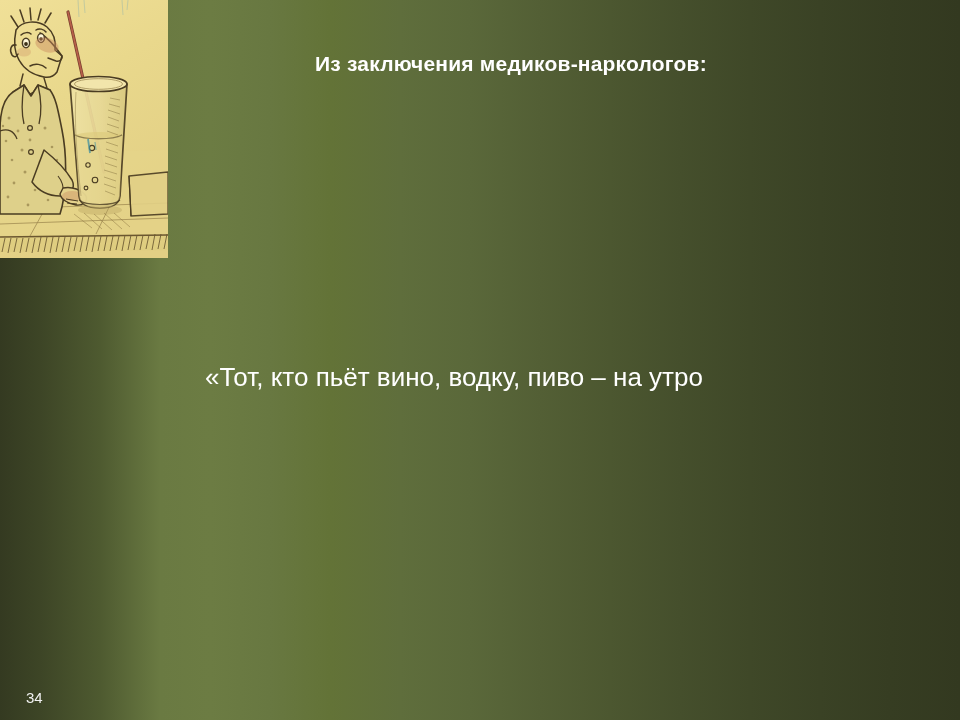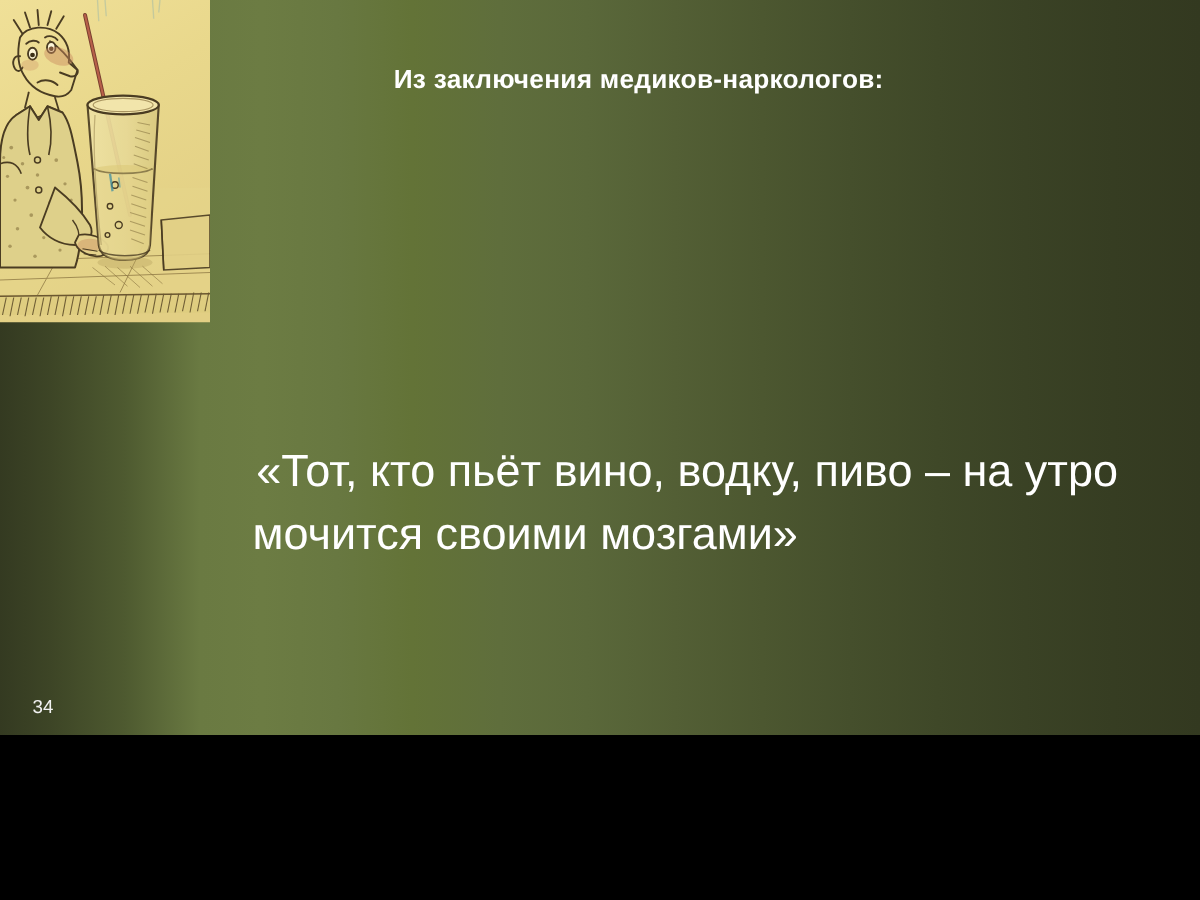--- a/index.html
+++ b/index.html
@@ -3,21 +3,21 @@
 <meta charset="utf-8">
 <style>
   html, body {
     margin: 0;
     padding: 0;
     background: #000;
   }
   .slide {
     position: relative;
     width: 960px;
-    height: 588px;
+    height: 720px;
     overflow: hidden;
     font-family: "Liberation Sans", sans-serif;
     
     background: linear-gradient(to right,
         #343a21 0px,
         #3d4526 40px,
         #4e5a30 100px,
         #6a7a42 160px,
         #6c7c43 210px,
         #687841 270px,
@@ -60,21 +60,21 @@
     white-space: nowrap;
   }
 
   
   .quote {
     position: absolute;
     left: 202px;
     top: 352px;
     width: 740px;
     color: #ffffff;
-    font-size: 36px;
+    font-size: 26px;
     line-height: 50px;
     font-weight: normal;
   }
   .quote-line {
     white-space: nowrap;
   }
   .quote-line.first {
     margin-left: 3px;
   }
 
@@ -302,18 +302,17 @@
           <path d="M104 213 L122 229"></path>
         <path d="M114 213 L130 227"></path>
       </g>
     </svg>
   </div>
 
   <div class="title">Из заключения медиков-наркологов:</div>
 
   <div class="quote">
     <div class="quote-line first">«Тот, кто пьёт вино, водку, пиво – на утро</div>
-    <div class="quote-line">мочится своими мозгами»</div>
   </div>
 
   <div class="slide-number">34</div>
 
 </div>
 
 </body></html>

